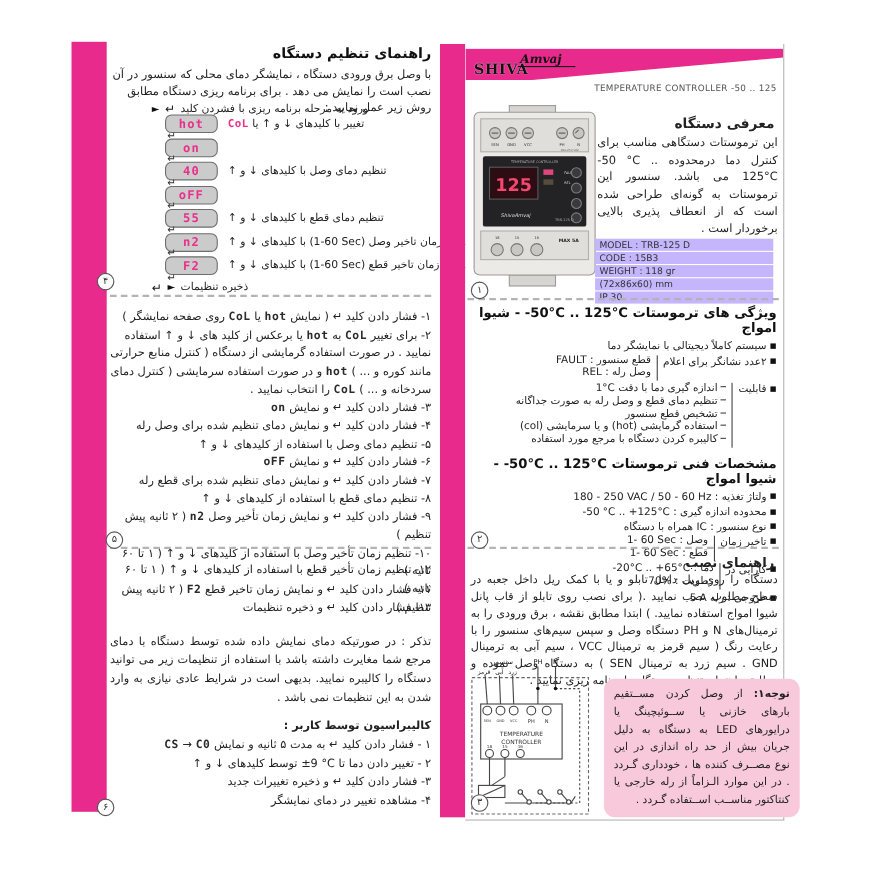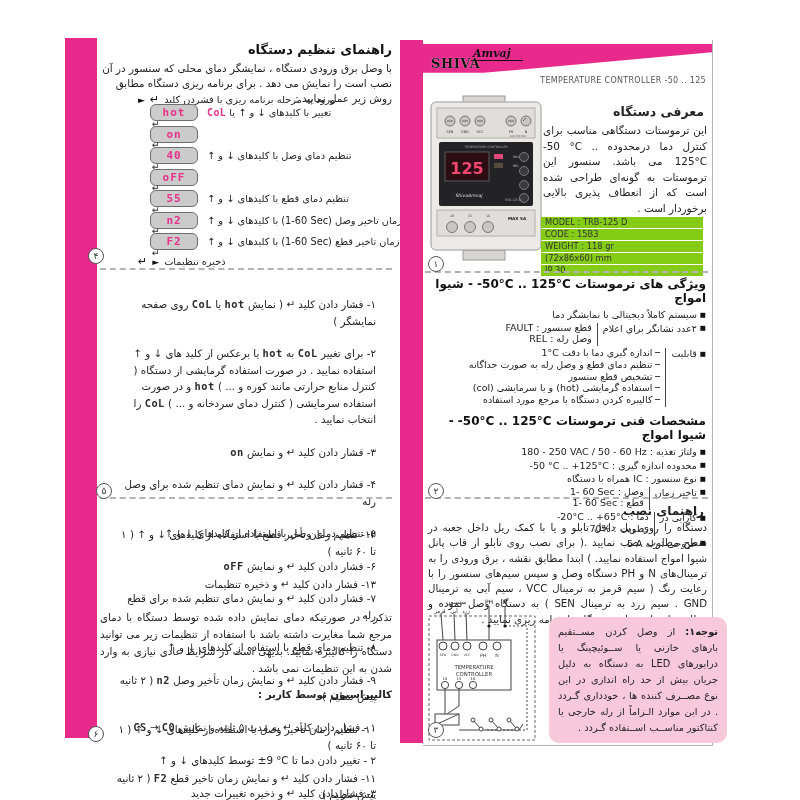--- a/index.html
+++ b/index.html
@@ -30,21 +30,21 @@
           font-family:"DejaVu Sans Mono",monospace;font-weight:bold;font-size:11px;
           color:#e8308a;letter-spacing:1px;}
   .conn{position:absolute;left:2px;top:12.5px;font-size:9.5px;color:#333;}
   .flabel{font-size:9.8px;color:#222;white-space:nowrap;}
   #flow .seg{color:#e8308a;}
   .fx-row{position:absolute;display:flex;align-items:center;gap:5px;font-size:10px;}
   .arrow-ic{font-size:9px;color:#111;}
   .enter-ic{font-size:11px;color:#111;}
   
   #steps11{position:absolute;top:238px;right:0;width:292px;font-size:10.3px;line-height:16.5px;}
-  .step{margin:16px;}
+  .step{margin:0;}
   #sec6{position:absolute;top:468px;right:0;width:292px;font-size:10.3px;line-height:17px;}
   #remark{margin-top:14px;text-align:justify;}
   #cal-h{margin-top:9px;}
   
   #rpage{position:absolute;left:423px;top:40px;width:289px;height:705px;background:#fff;
          border-right:1.5px solid #b5b5b5;border-bottom:1.5px solid #b5b5b5;}
   #band{position:absolute;left:0;top:4px;width:289px;height:31px;background:#e82a8d;
         clip-path:polygon(0 0,100% 0,100% 27%,21% 93%,0 93%);}
   #logo{position:absolute;left:8px;top:9px;width:90px;height:26px;}
   #logo-shiva{position:absolute;left:0;top:7px;font-family:"DejaVu Serif",serif;font-weight:bold;
@@ -52,21 +52,21 @@
   #logo-amvaj{position:absolute;left:40px;top:-2px;font-family:"DejaVu Serif",serif;
         font-style:italic;font-weight:bold;font-size:11px;color:#111;
         border-bottom:1.5px solid #111;padding:0 12px 0 2px;}
   #title-fa{position:absolute;right:6px;top:14px;direction:rtl;font-weight:bold;font-size:13px;
         color:#111;border-bottom:1.5px solid #333;padding-bottom:2px;}
   #title-en{position:absolute;right:6px;top:36px;font-size:8px;color:#555;letter-spacing:.3px;}
   #intro-h{position:absolute;right:8px;top:64px;font-weight:bold;font-size:12.5px;direction:rtl;}
   #intro-b{position:absolute;left:120px;top:83px;width:164px;direction:rtl;text-align:justify;
         font-size:10.4px;line-height:15.5px;}
   #specs{position:absolute;left:118px;top:177px;width:162px;}
-  .spec-row{height:10.5px;line-height:10.5px;background:#84cc16;margin-bottom:1.5px;
+  .spec-row{height:10.5px;line-height:10.5px;background:#c4b5fd;margin-bottom:1.5px;
         font-size:8.3px;color:#333;padding:0 4px;direction:ltr;}
   
   #rcontent{position:absolute;left:6px;top:237px;width:277px;direction:rtl;text-align:right;
         font-size:9.5px;line-height:11px;color:#222;}
   .r-head{font-weight:bold;font-size:12px;color:#111;margin-bottom:4px;line-height:14px;}
   .bul::before{content:"■";font-size:6.5px;margin-left:3px;vertical-align:1.5px;color:#111;}
   .brow{margin-bottom:2px;}
   .grp{display:flex;align-items:flex-start;gap:5px;margin-bottom:2px;}
   .stack{border-left:1px solid #fca5a5;padding-left:5px;border-left-width:0;
          border-right:1px solid #444;padding-right:5px;}

